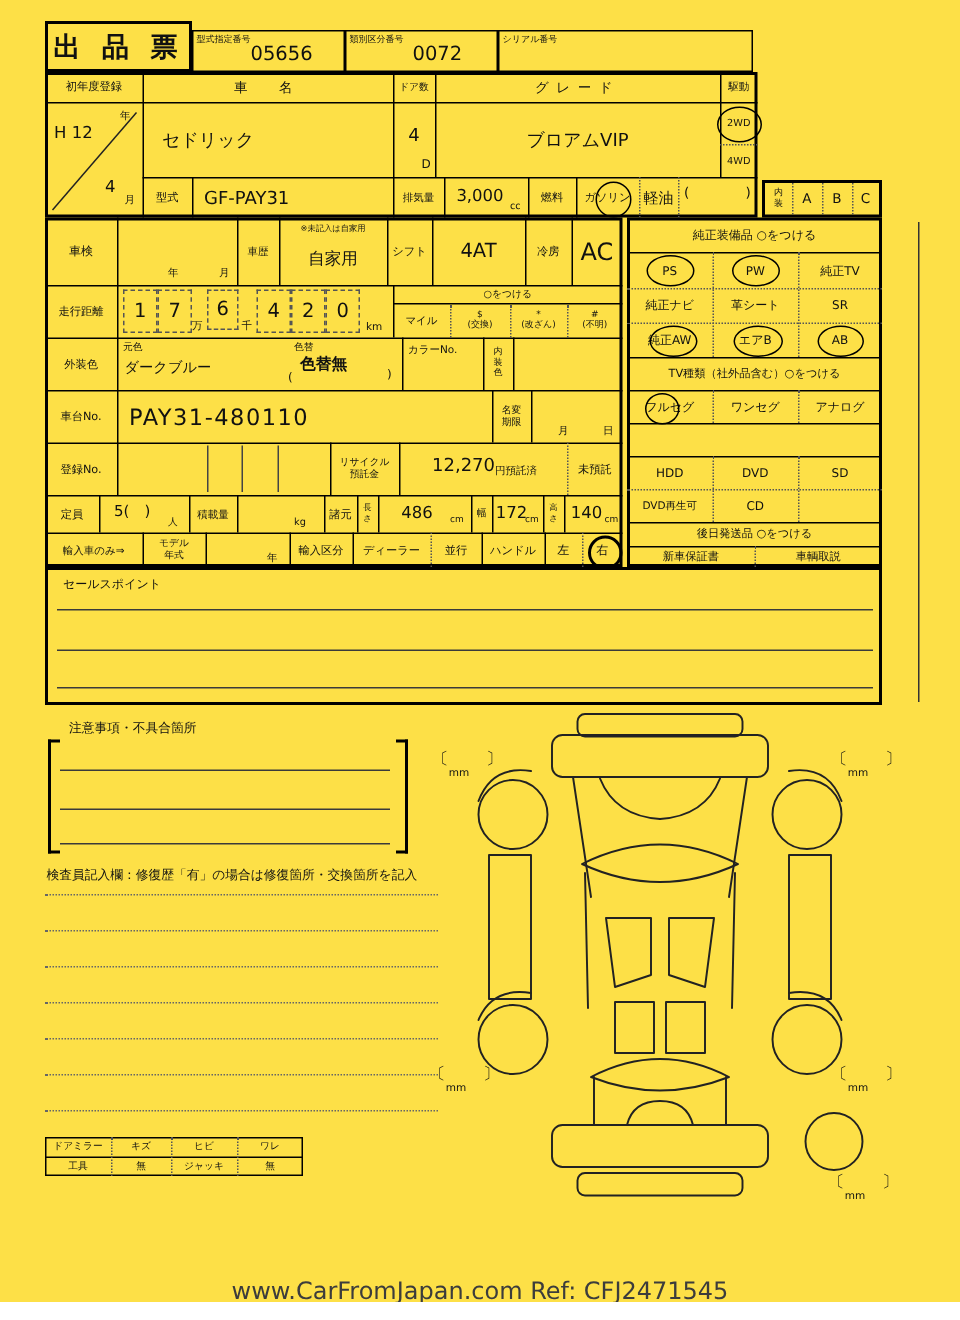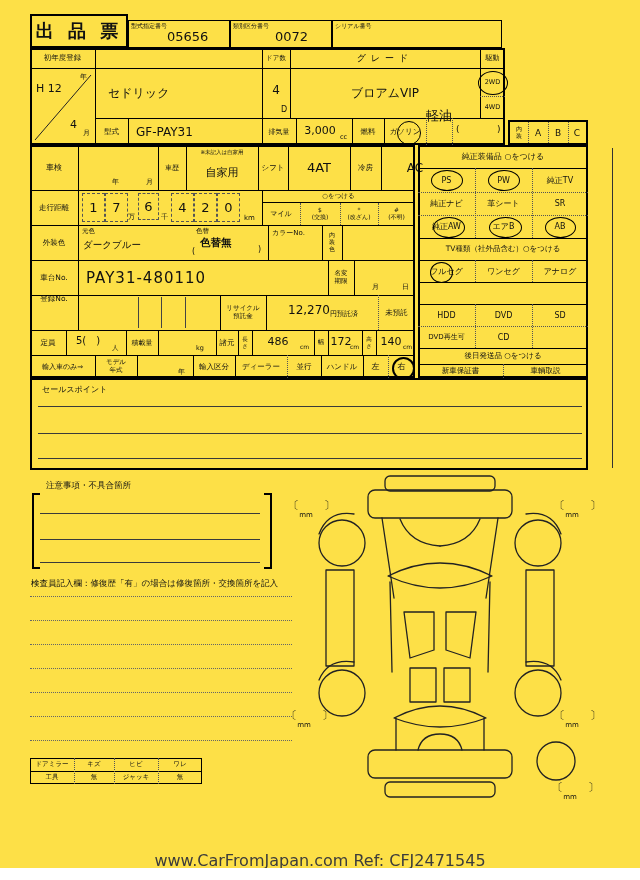--- a/index.html
+++ b/index.html
@@ -68,20 +68,21 @@
   <div class="vl" style="left:480px;top:48px;height:70px;"></div>
   <div class="hld" style="left:480px;top:96px;width:25px;"></div>
   <div class="vl" style="left:128px;top:118px;height:27px;"></div>
   <div class="vl" style="left:296px;top:118px;height:27px;"></div>
   <div class="vl" style="left:352px;top:118px;height:27px;"></div>
   <div class="vl" style="left:384px;top:118px;height:27px;"></div>
   <div class="vld" style="left:426px;top:118px;height:27px;"></div>
   <div class="vld" style="left:452px;top:118px;height:27px;"></div>
 
   <div class="a c" style="left:30px;top:48px;width:65px;height:20px;font-size:7.5px;">初年度登録</div>
+  <div class="a c" style="left:95px;top:48px;width:167px;height:20px;font-size:9px;letter-spacing:6px;">車　名</div>
   <div class="a c" style="left:262px;top:48px;width:28px;height:20px;font-size:6.5px;">ドア数</div>
   <div class="a c" style="left:290px;top:48px;width:190px;height:20px;font-size:9px;letter-spacing:5px;">グレード</div>
   <div class="a c" style="left:480px;top:48px;width:25px;height:20px;font-size:7px;">駆動</div>
 
   <svg class="a" style="left:30px;top:68px;" width="65" height="77">
     <line x1="5" y1="72" x2="61" y2="7" stroke="#222" stroke-width="1"></line>
   </svg>
   <div class="a" style="left:36px;top:82px;font-size:11px;">H 12</div>
   <div class="a" style="left:80px;top:72px;font-size:7px;">年</div>
   <div class="a" style="left:70px;top:118px;font-size:11px;">4</div>
@@ -97,21 +98,21 @@
   <div class="a c" style="left:480px;top:96px;width:25px;height:22px;font-size:6.5px;">4WD</div>
 
   <div class="a c" style="left:95px;top:118px;width:33px;height:27px;font-size:7.5px;text-align:right;">型式</div>
   <div class="a cl" style="left:128px;top:118px;width:134px;height:27px;padding-left:8px;font-size:12px;">GF-PAY31</div>
   <div class="a c" style="left:262px;top:118px;width:34px;height:27px;font-size:7px;">排気量</div>
   <div class="a c" style="left:296px;top:118px;width:48px;height:25px;font-size:11px;">3,000</div>
   <div class="a" style="left:340px;top:133px;font-size:6.5px;">cc</div>
   <div class="a c" style="left:352px;top:118px;width:32px;height:27px;font-size:7.5px;">燃料</div>
   <div class="a c" style="left:384px;top:118px;width:42px;height:27px;font-size:7.5px;">ガソリン</div>
   <div class="circ" style="left:397px;top:120.5px;width:22px;height:22px;"></div>
-  <div class="a c" style="left:426px;top:102px;width:26px;height:27px;font-size:13px;">軽油</div>
+  <div class="a c" style="left:426px;top:118px;width:26px;height:27px;font-size:10px;">軽油</div>
   <div class="a" style="left:456px;top:124px;font-size:9px;">(</div>
   <div class="a" style="left:497px;top:124px;font-size:9px;">)</div>
 
   <div class="a b2" style="left:30px;top:145px;width:385px;height:233px;"></div>
   <div class="hl" style="left:30px;top:190px;width:385px;"></div>
   <div class="hl" style="left:30px;top:225px;width:385px;"></div>
   <div class="hl" style="left:30px;top:260px;width:385px;"></div>
   <div class="hl" style="left:30px;top:295px;width:385px;"></div>
   <div class="hl" style="left:30px;top:330px;width:385px;"></div>
   <div class="hl" style="left:30px;top:355px;width:385px;"></div>
@@ -125,21 +126,21 @@
   <div class="vl" style="left:381px;top:145px;height:45px;"></div>
   <div class="a c" style="left:30px;top:145px;width:48px;height:45px;font-size:8px;">車検</div>
   <div class="a" style="left:112px;top:177px;font-size:7px;">年</div>
   <div class="a" style="left:146px;top:177px;font-size:7px;">月</div>
   <div class="a c" style="left:158px;top:145px;width:28px;height:45px;font-size:7px;">車歴</div>
   <div class="a c" style="left:186px;top:147px;width:72px;height:10px;font-size:5.5px;">※未記入は自家用</div>
   <div class="a c" style="left:186px;top:157px;width:72px;height:30px;font-size:11px;">自家用</div>
   <div class="a c" style="left:258px;top:145px;width:30px;height:45px;font-size:7.5px;">シフト</div>
   <div class="a c" style="left:288px;top:145px;width:62px;height:45px;font-size:13px;">4AT</div>
   <div class="a c" style="left:350px;top:145px;width:31px;height:45px;font-size:7.5px;">冷房</div>
-  <div class="a c" style="left:398px;top:145px;width:34px;height:45px;font-size:12px;">AC</div>
+  <div class="a c" style="left:381px;top:145px;width:34px;height:45px;font-size:16px;">AC</div>
 
   <div class="vl" style="left:262px;top:190px;height:35px;"></div>
   <div class="a c" style="left:30px;top:190px;width:48px;height:35px;font-size:7.5px;">走行距離</div>
   <div class="dbox" style="left:82px;top:193px;width:21px;height:27px;font-size:13px;">1</div>
   <div class="dbox" style="left:105px;top:193px;width:21px;height:27px;font-size:13px;">7</div>
   <div class="a" style="left:128px;top:212px;font-size:7px;">万</div>
   <div class="a dbox" style="left:138px;top:193px;width:21px;height:27px;font-size:13px;">6</div>
   <div class="a" style="left:161px;top:212px;font-size:7px;">千</div>
   <div class="dbox" style="left:171px;top:193px;width:21px;height:27px;font-size:13px;">4</div>
   <div class="dbox" style="left:194px;top:193px;width:21px;height:27px;font-size:13px;">2</div>
@@ -180,21 +181,21 @@
 期限</div>
   <div class="a" style="left:372px;top:282px;font-size:7px;">月</div>
   <div class="a" style="left:402px;top:282px;font-size:7px;">日</div>
 
   <div class="vl" style="left:220px;top:295px;height:35px;"></div>
   <div class="vl" style="left:266px;top:295px;height:35px;"></div>
   <div class="vld" style="left:378px;top:295px;height:35px;"></div>
   <div class="vlt" style="left:138px;top:297px;height:31px;"></div>
   <div class="vlt" style="left:161px;top:297px;height:31px;"></div>
   <div class="vlt" style="left:185px;top:297px;height:31px;"></div>
-  <div class="a c" style="left:30px;top:281px;width:48px;height:35px;font-size:7.5px;">登録No.</div>
+  <div class="a c" style="left:30px;top:295px;width:48px;height:35px;font-size:7.5px;">登録No.</div>
   <div class="a c pre" style="left:220px;top:295px;width:46px;height:35px;font-size:6.5px;">リサイクル
 預託金</div>
   <div class="a" style="left:288px;top:303px;font-size:12px;">12,270</div>
   <div class="a" style="left:330px;top:309px;font-size:7px;">円預託済</div>
   <div class="a c" style="left:378px;top:295px;width:37px;height:35px;font-size:7.5px;">未預託</div>
 
   <div class="vl" style="left:66px;top:330px;height:25px;"></div>
   <div class="vl" style="left:126px;top:330px;height:25px;"></div>
   <div class="vl" style="left:158px;top:330px;height:25px;"></div>
   <div class="vl" style="left:216px;top:330px;height:25px;"></div>

